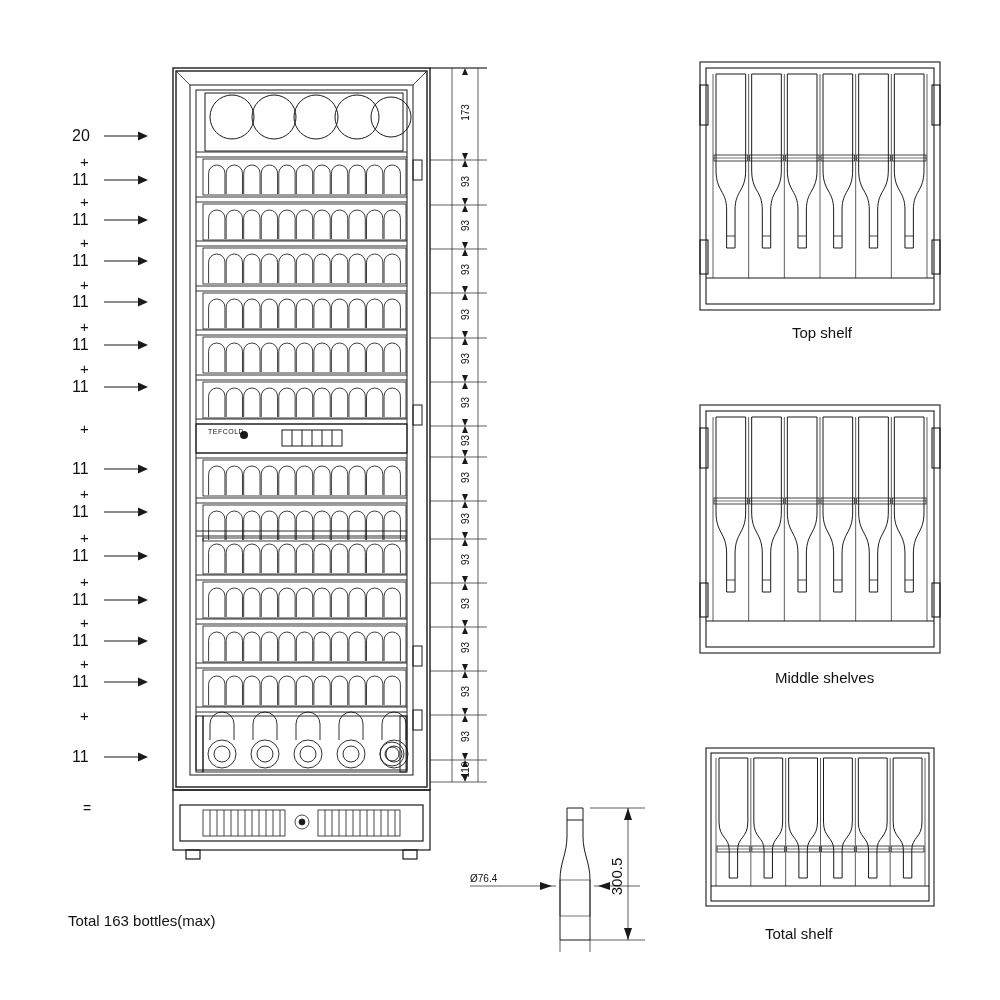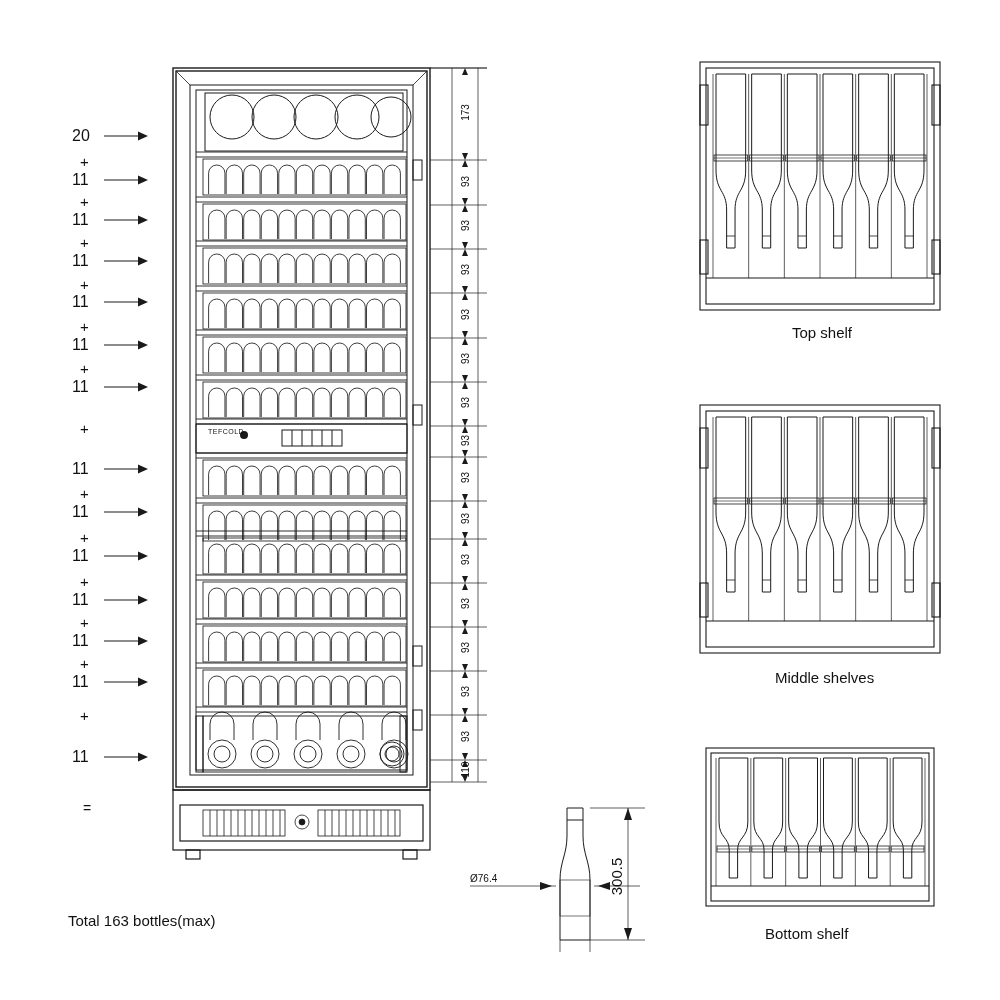--- a/index.html
+++ b/index.html
@@ -656,19 +656,19 @@
       <div class="vtext" style="left: 455px; top: 686px; transform: rotate(-90deg); width: 20px; text-align: center;">93</div>
       <div class="vtext" style="left: 455px; top: 730.5px; transform: rotate(-90deg); width: 20px; text-align: center;">93</div>
       <div class="vtext" style="left: 455px; top: 764px; transform: rotate(-90deg); width: 20px; text-align: center;">110</div>
     </div>
 
   <div class="cap" style="left:68px;top:912px;">Total 163 bottles(max)</div>
   <div class="lbl" style="left:83px;top:800px;font-size:14px;">=</div>
 
   <div class="cap" style="left:780px;top:324px;margin-left:12px;">Top shelf</div>
   <div class="cap" style="left:759px;top:669px;margin-left:16px;">Middle shelves</div>
-  <div class="cap" style="left:765px;top:925px;">Bottom shelf</div>
+  <div class="cap" style="left:765px;top:925px;">Total shelf</div>
 
   <div class="lbl" style="left:470px;top:873px;font-size:10px;">Ø76.4</div>
   <div class="vtext" style="left:598px;top:868px;font-size:15px;transform:rotate(-90deg);">300.5</div>
 
   <div class="lbl" style="left:208px;top:428px;font-size:7px;letter-spacing:0.5px;">TEFCOLD</div>
 </div>
 
 </body></html>

